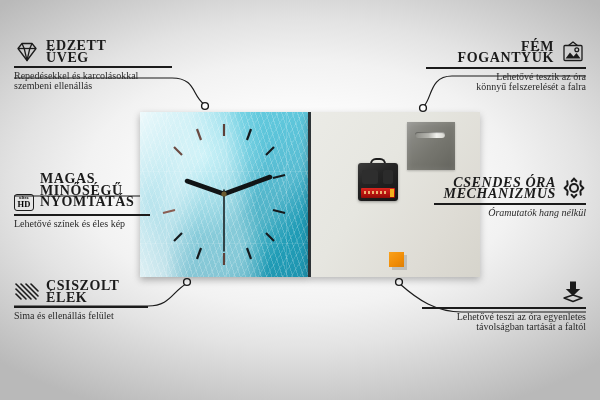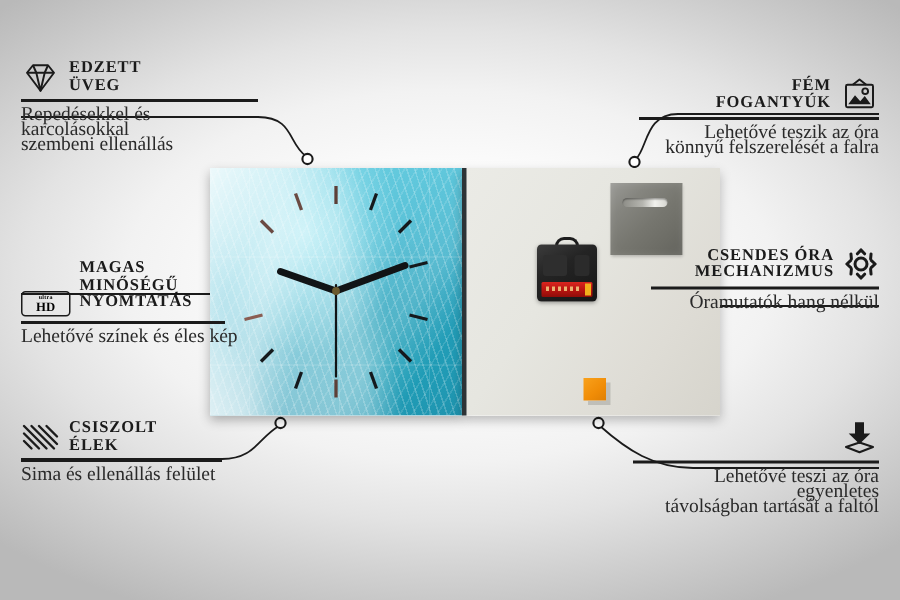--- a/index.html
+++ b/index.html
@@ -118,37 +118,37 @@
   #foam-pad {
     position: absolute; left: 78px; top: 140px; width: 15px; height: 15px;
     background: linear-gradient(140deg, #f9a11b 0%, #f08c06 60%, #de7f04 100%);
     box-shadow: 3px 3px 0 rgba(120,120,115,.30);
   }
 
   
   .callout { position: absolute; }
   .c-head { display: flex; align-items: center; gap: 6px; }
   .c-title {
-    font-size: 11px; line-height: 11.5px; letter-spacing: .6px;
+    font-size: 14px; line-height: 11.5px; letter-spacing: .6px;
     font-weight: 700; color: #1b1b1b; text-transform: uppercase;
     white-space: pre-line;
   }
   .c-rule { height: 1.6px; background: #1b1b1b; margin-top: 3px; }
   .c-sub {
-    font-size: 13px; line-height: 10px; color: #2a2a2a; margin-top: 3px;
+    font-size: 10px; line-height: 10px; color: #2a2a2a; margin-top: 3px;
     white-space: pre-line;
   }
   .left  .c-head { justify-content: flex-start; }
   .left  .c-title, .left .c-sub { text-align: left; }
   .right .c-head { justify-content: flex-end; }
   .right .c-title, .right .c-sub { text-align: right; }
   .icon { flex: 0 0 auto; display: block; }
 
   .hd-badge {
-    width: 33px; height: 17px; border: 1.4px solid #1b1b1b; border-radius: 3px;
+    width: 20px; height: 17px; border: 1.4px solid #1b1b1b; border-radius: 3px;
     display: flex; flex-direction: column; align-items: center; justify-content: center;
     line-height: 1;
     margin-top: 24px;
   }
   .hd-badge .u { font-size: 4px; letter-spacing: .2px; font-weight: 700; }
   .hd-badge .h { font-size: 8.5px; font-weight: 700; letter-spacing: .2px; }
 </style>
 </head>
 <body>
 
@@ -266,39 +266,39 @@
           <line x1="2" y1="12" x2="7" x22="17" y2="17"></line>
         </g>
       </svg>
       <div class="c-title">CSISZOLT
 ÉLEK</div>
     </div>
     <div class="c-rule" style="width:134px"></div>
     <div class="c-sub">Sima és ellenállás felület</div>
   </div>
 
-  <div class="callout right" style="right:14px; top:51px; width:160px;">
+  <div class="callout right" style="right:14px; top:40px; width:160px;">
     <div class="c-head">
       <div class="c-title">FÉM
 FOGANTYÚK</div>
       <svg class="icon" width="26" height="24" viewBox="0 0 26 24">
         <g fill="none" stroke="#1b1b1b" stroke-width="1.3" stroke-linejoin="round">
           <path d="M8.5 5.5 L13 2 L17.5 5.5"></path>
           <rect x="4" y="5.5" width="18" height="15" rx="1"></rect>
           <path d="M5.5 18.5 L10 12.5 L13.5 16.5 L16.5 13 L20.5 18.5 Z" fill="#1b1b1b" stroke="none"></path>
           <circle cx="16.8" cy="9.8" r="1.9"></circle>
         </g>
       </svg>
     </div>
     <div class="c-rule" style="width:160px; margin-left:auto"></div>
     <div class="c-sub">Lehetővé teszik az óra
 könnyű felszerelését a falra</div>
   </div>
 
-  <div class="callout right" style="right:14px; top:164px; width:152px;">
+  <div class="callout right" style="right:14px; top:176px; width:152px;font-style:italic;">
     <div class="c-head">
       <div class="c-title">CSENDES ÓRA
 MECHANIZMUS</div>
       <svg class="icon" width="24" height="24" viewBox="0 0 24 24">
         <g fill="none" stroke="#1b1b1b" stroke-width="2" stroke-linecap="round" stroke-linejoin="round">
           <circle cx="12" cy="12" r="4"></circle>
           <path d="M12 2.6 L9.6 5.2 M12 2.6 L14.4 5.2
                    M21.4 12 L18.8 9.6 M21.4 12 L18.8 14.4
                    M12 21.4 L9.6 18.8 M12 21.4 L14.4 18.8
                    M2.6 12 L5.2 9.6 M2.6 12 L5.2 14.4

